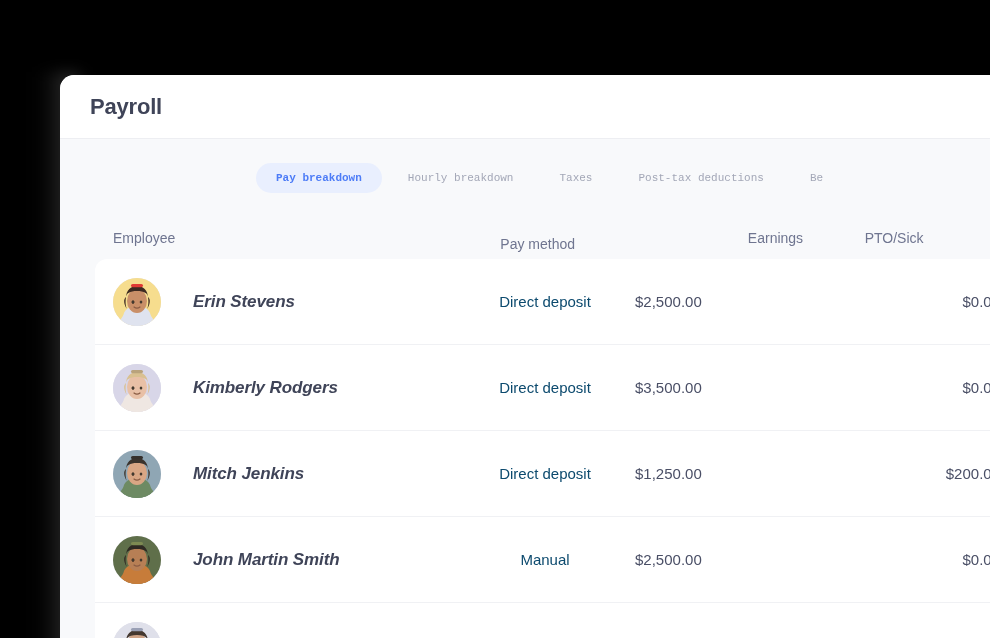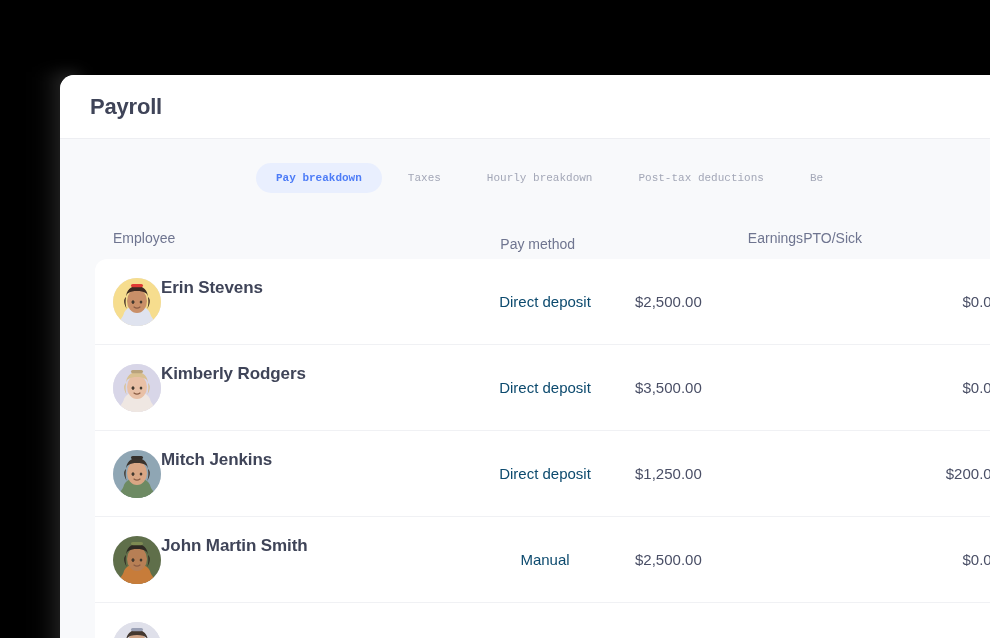--- a/index.html
+++ b/index.html
@@ -94,21 +94,21 @@
     display:flex;
     align-items:center;
     height:42px;
     padding:0 35px 0 35px;
     font-size:14px;
     color:#6f7590;
   }
   .col-employee  { width:360px; text-align:left; padding-left:18px; }
   .col-paymethod { width:180px; text-align:center;margin-top:12px; }
   .col-earnings  { width:180px; text-align:right; }
-  .col-ptosick   { width:185px; text-align:left; }
+  .col-ptosick   { width:185px; text-align:center; }
 
   .table-card {
     margin-left:35px;
     background:#ffffff;
     border-top-left-radius:12px;
     border-top-right-radius:12px;
     overflow:hidden;
   }
 
   .row {
@@ -116,22 +116,24 @@
     align-items:center;
     height:86px;
     border-bottom:1px solid #f0f1f4;
     padding:0 0 0 0;
   }
   .row:last-child { border-bottom:1px solid #f0f1f4; }
 
   .cell-employee {
     width:360px;
     display:flex;
-    gap:0;
+    align-items:center;
+    gap:32px;
     padding-left:18px;
+    font-style:italic;
   }
   .cell-paymethod {
     width:180px; text-align:center;
     font-size:15px; color:#0c4a6e;
   }
   .cell-earnings {
     width:180px; 
     font-size:15px; color:#4a4f66;
   }
   .cell-ptosick {
@@ -164,22 +166,22 @@
   <div class="window-shadow"></div>
 
   <div class="app-window">
 
     <div class="titlebar">
       <div class="page-title">Payroll</div>
     </div>
 
     <div class="tabstrip" id="tabstrip">
         <div class="tab active">Pay breakdown</div>
+        <div class="tab">Hourly breakdown</div>
         <div class="tab">Taxes</div>
-        <div class="tab">Hourly breakdown</div>
         <div class="tab">Post-tax deductions</div>
         <div class="tab">Be</div>
       </div>
 
     <div class="table-wrap">
 
       <div class="table-head">
         <div class="col-employee">Employee</div>
         <div class="col-paymethod">Pay method</div>
         <div class="col-earnings">Earnings</div>

